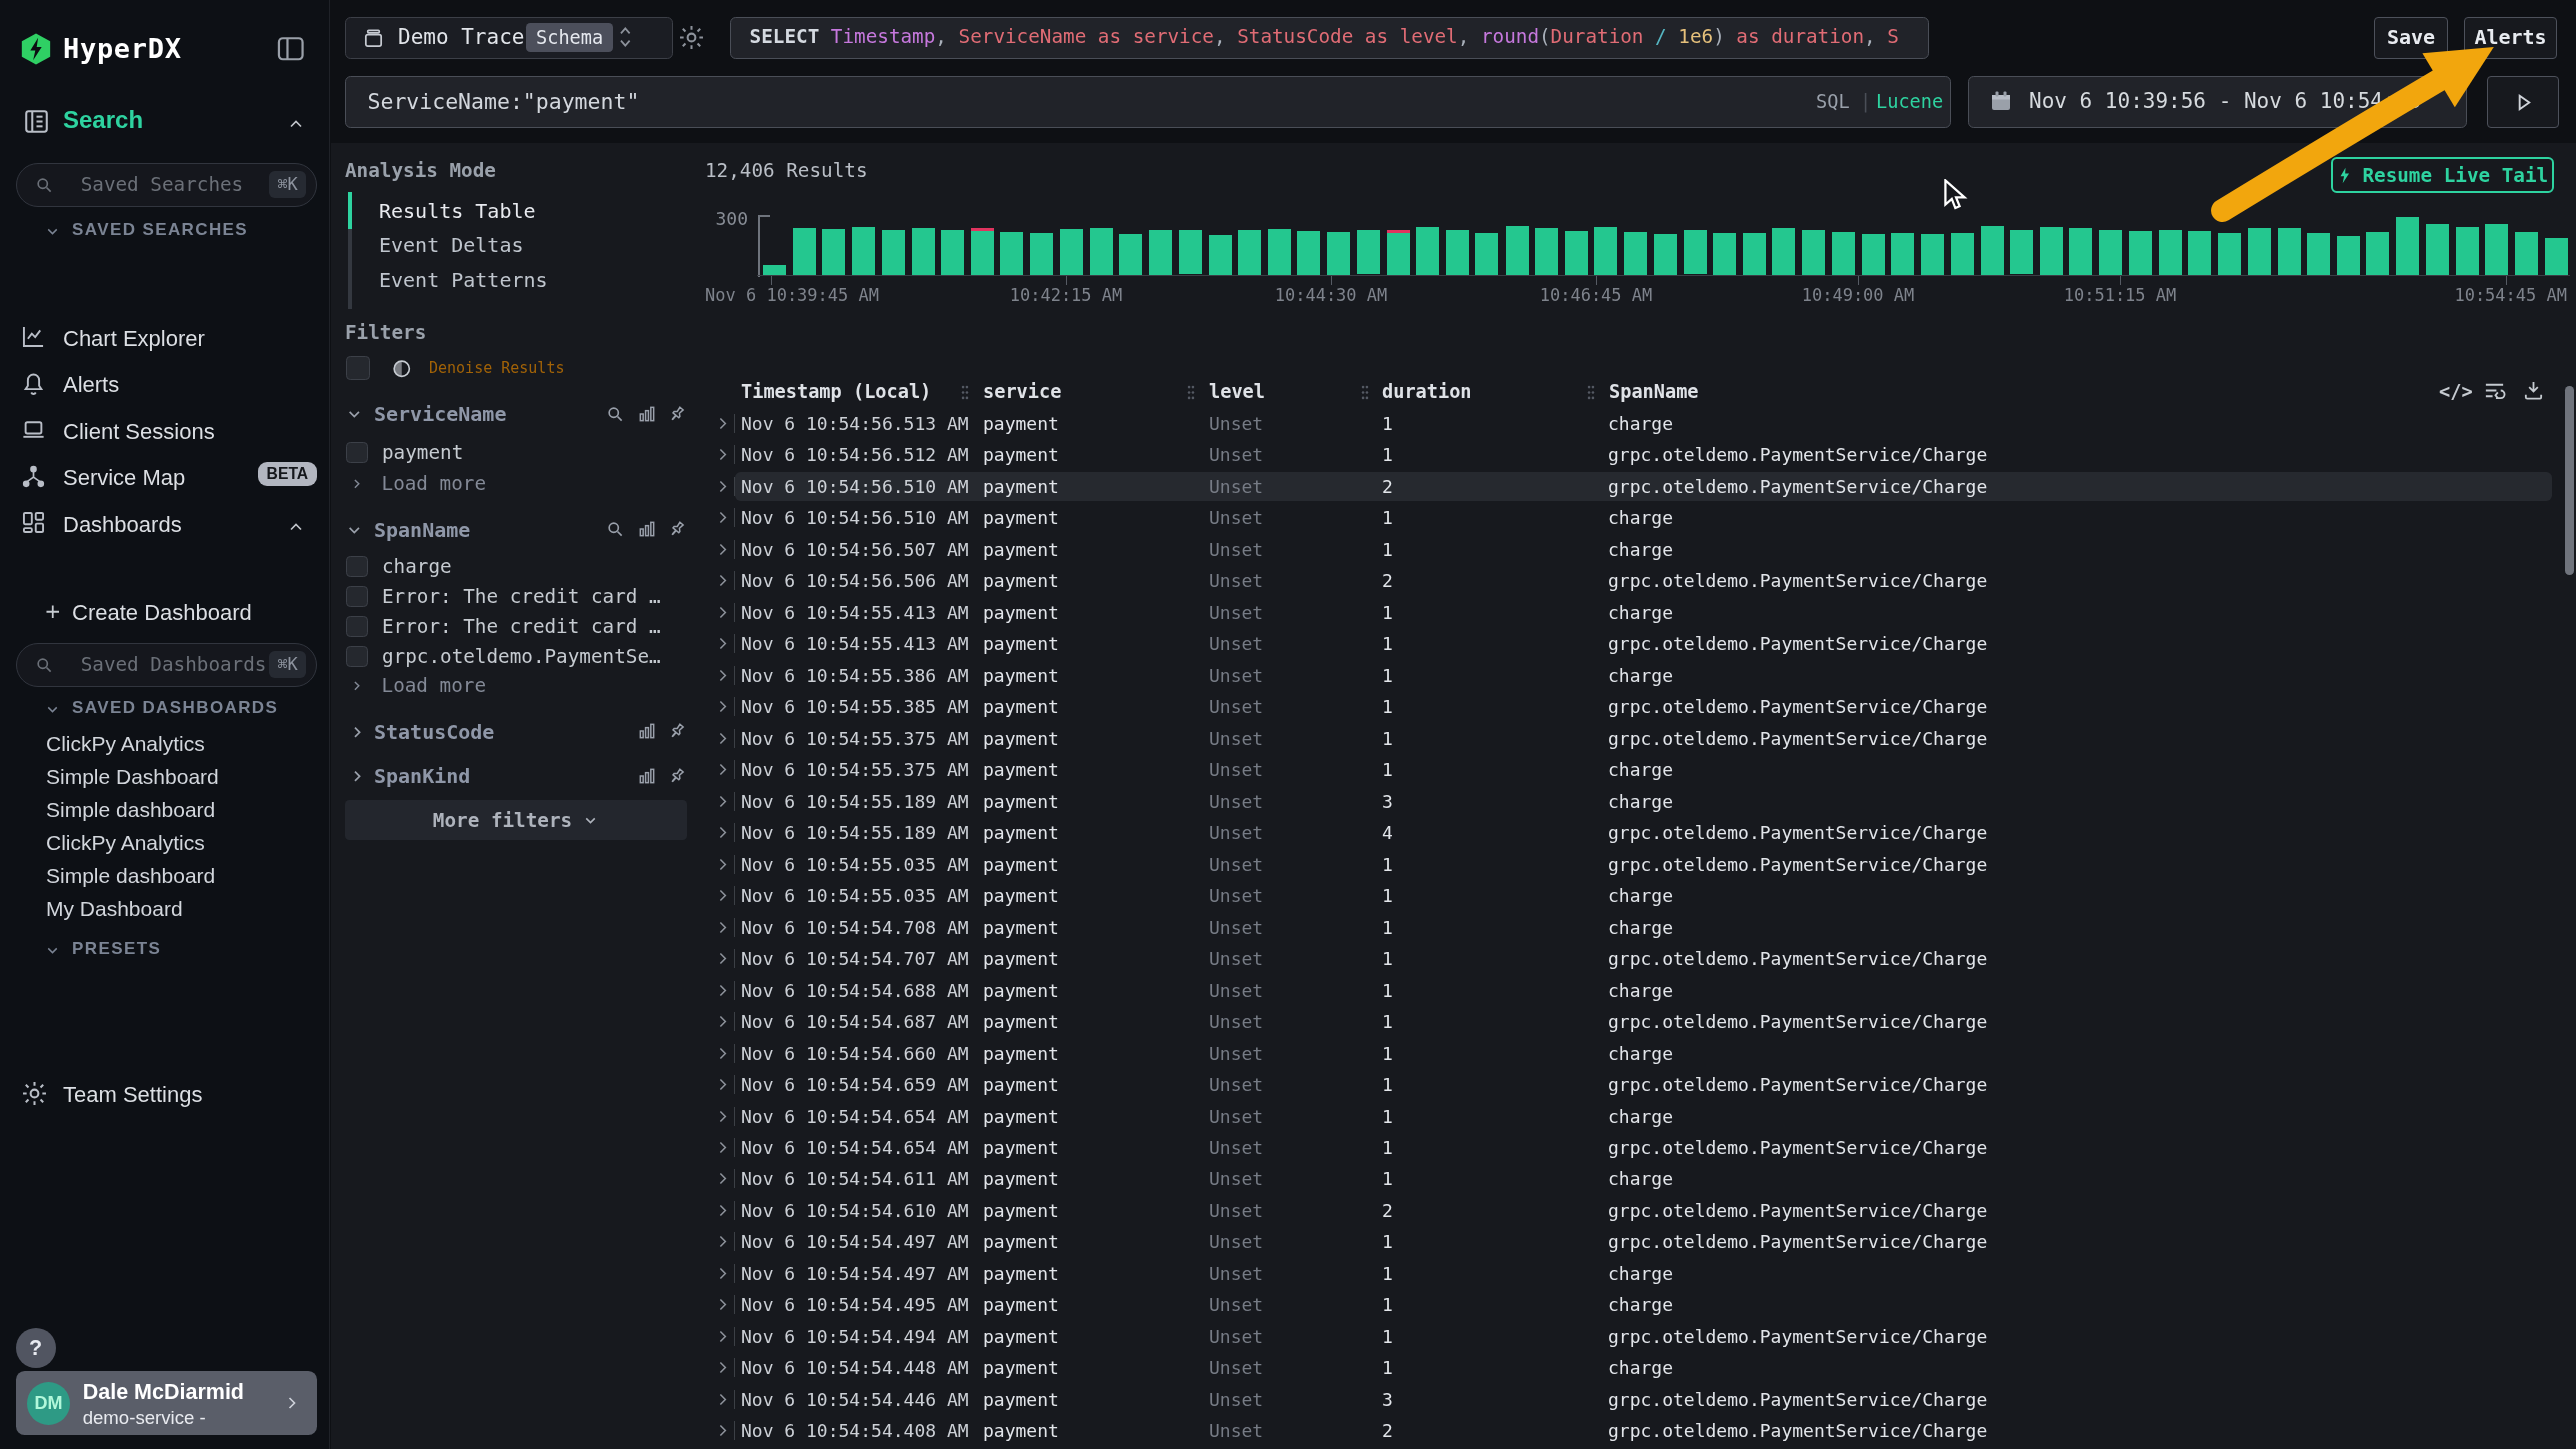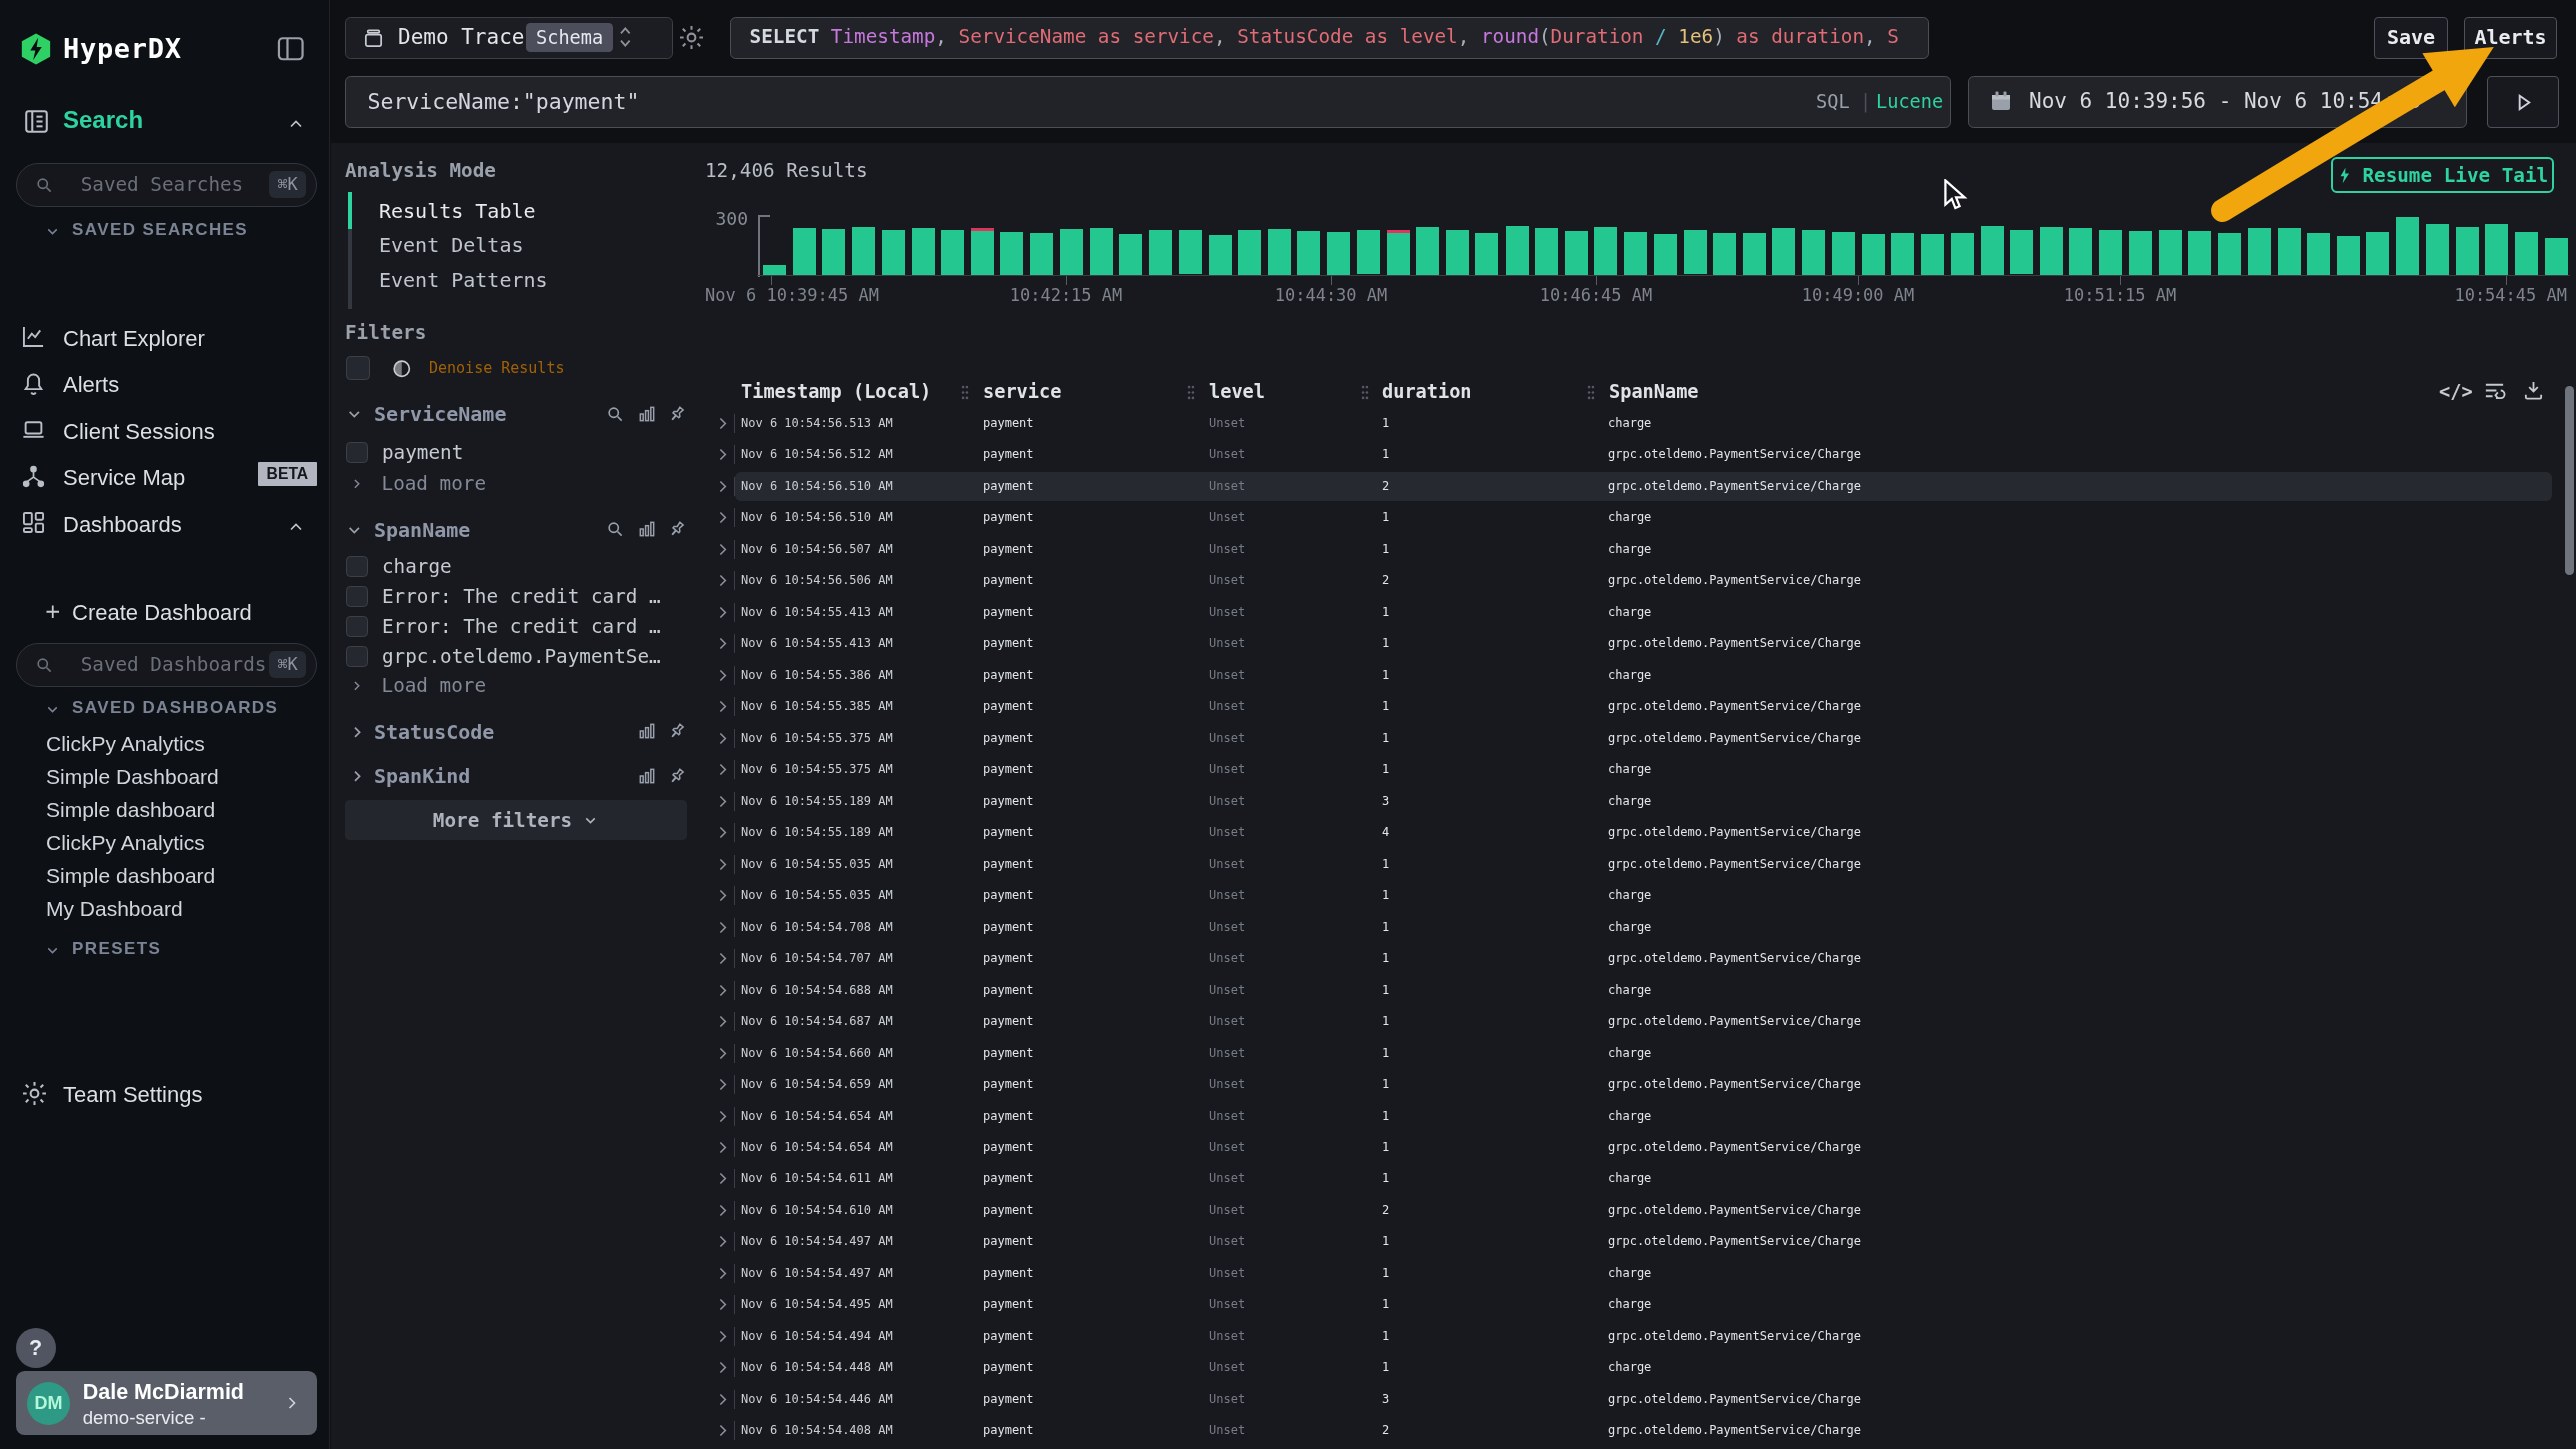--- a/index.html
+++ b/index.html
@@ -15,21 +15,21 @@
   
   .sidebar{position:absolute;left:0;top:0;width:329px;height:1450px;background:#0d1015;border-right:1.4px solid #1f2228;}
   .brand{left:63px;top:33px;font-size:27px;font-weight:bold;color:#ffffff;letter-spacing:0.7px;}
   .side-green{color:#2ed3a0;}
   .pill{left:15.7px;width:301px;height:44px;border-radius:22px;background:#15171d;border:1.4px solid #31353e;box-sizing:border-box;}
   .pill-ph{left:64px;font-size:19.3px;color:#6b7078;line-height:42px;}
   .kbd{position:absolute;left:252px;top:7.2px;height:27px;line-height:27px;padding:0 8.6px;background:#262a32;border-radius:5.7px;font-size:17px;color:#8d939e;}
   .group-h{font-size:17px;color:#7b8494;letter-spacing:1.4px;font-weight:bold;}
   .side-item{font-size:21px;color:#d2d6dc;}
   .nav-label{font-size:22px;color:#dcdfe4;}
-  .beta{position:absolute;left:195px;top:-2.9px;height:24px;line-height:24px;padding:0 8.6px;background:#b2b6c0;color:#15171c;font-weight:bold;font-size:15.7px;border-radius:1px;}
+  .beta{position:absolute;left:195px;top:-2.9px;height:24px;line-height:24px;padding:0 8.6px;background:#b2b6c0;color:#15171c;font-weight:bold;font-size:15.7px;border-radius:9px;}
   .ss-item{position:relative;height:30px;line-height:30px;width:283px;}
   .dash-item{position:relative;height:33px;line-height:33px;width:283px;}
   .preset-item{position:relative;height:34px;line-height:34px;width:283px;}
   .help-circle{left:15.7px;top:1328px;width:40px;height:40px;border-radius:50%;background:#515561;color:#e8eaf0;
                font-size:21.5px;font-weight:bold;text-align:center;line-height:40px;}
   .user-card{left:15.7px;top:1371px;width:301px;height:64px;border-radius:8.6px;background:#5a5e69;}
   .avatar{position:absolute;left:11.4px;top:10.7px;width:43px;height:43px;border-radius:50%;background:#2e9a85;color:#b2f7da;
           font-weight:bold;font-size:18px;text-align:center;line-height:43px;}
 
   
@@ -59,21 +59,21 @@
                display:flex;align-items:center;justify-content:center;gap:10px;font-weight:bold;font-size:19.3px;}
 
   
   .bar{position:absolute;width:23px;background:#24c78f;}
   .bar .errcap{position:absolute;left:0;right:0;top:0;height:2.9px;background:#e0345f;}
   .xtick{position:absolute;top:276px;width:1.4px;height:8.6px;background:#565b64;}
   .xlab{position:absolute;top:285px;font-size:17px;color:#7e838c;white-space:nowrap;}
 
   
   .th{font-size:18.6px;font-weight:bold;color:#dfe2e7;white-space:nowrap;}
-  .trow{position:absolute;left:708px;right:14.3px;height:31.5px;font-size:12px;}
+  .trow{position:absolute;left:708px;right:14.3px;height:31.5px;font-size:18px;}
   .trow.hl::before{content:"";position:absolute;left:27px;right:10px;top:1.4px;bottom:1.4px;background:#26292f;border-radius:5.7px;}
   .trow span{position:absolute;line-height:31.5px;white-space:nowrap;z-index:1;}
   .c-chev{left:5.7px;top:7.2px;position:absolute;z-index:1;}
   .c-div{left:26px;top:6.4px;width:1.4px;height:18.6px;background:#3c4046;}
   .c-ts{left:33px;color:#ccd0d6;}
   .c-svc{left:275px;color:#e2e5ea;}
   .c-lvl{left:501px;color:#767b85;}
   .c-dur{left:674px;color:#e2e5ea;}
   .c-span{left:900px;color:#e2e5ea;}
   .scrollbar{left:2565px;top:386px;width:8.6px;height:189px;border-radius:4.3px;background:#70747d;}

